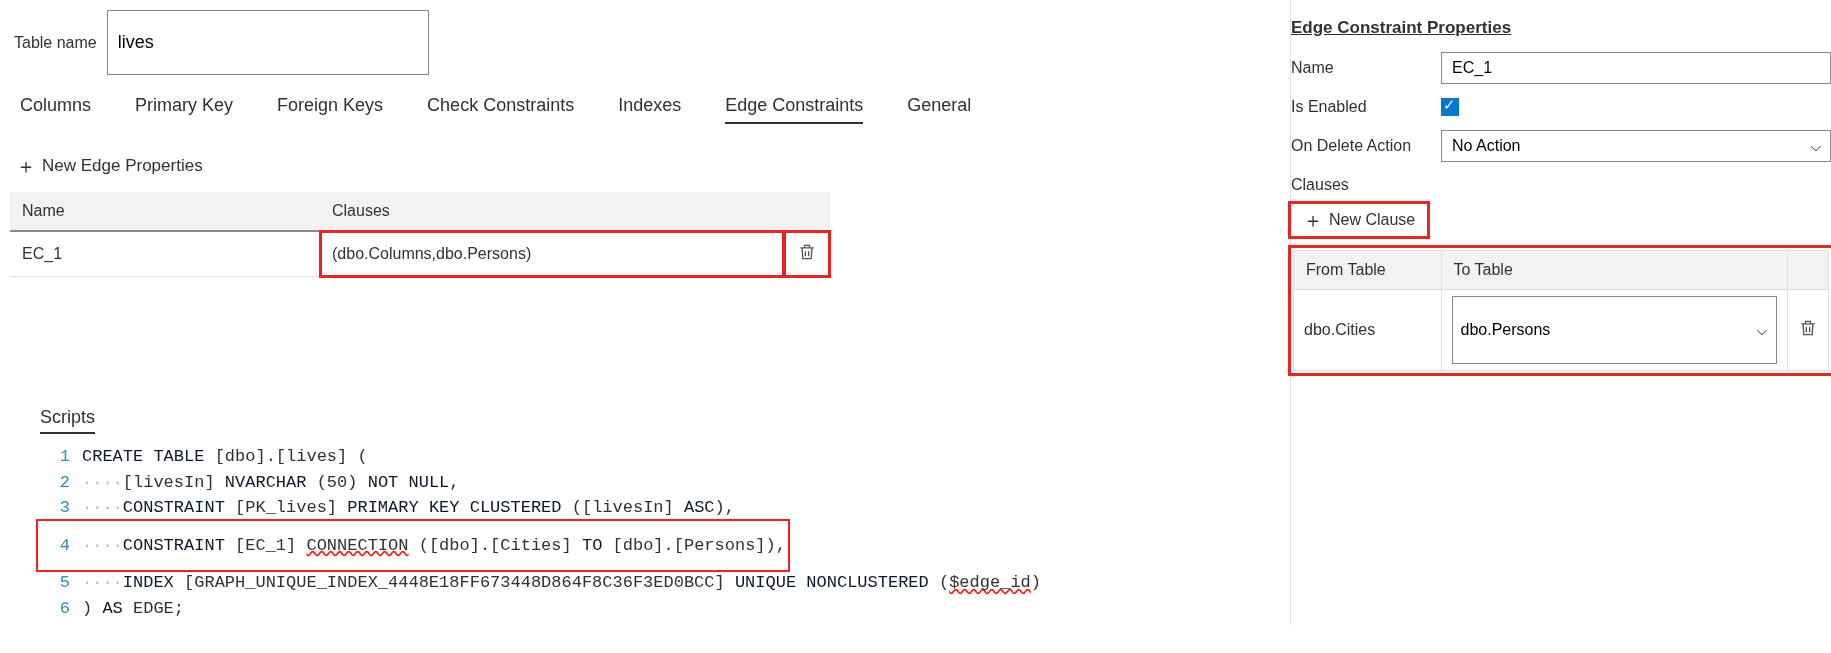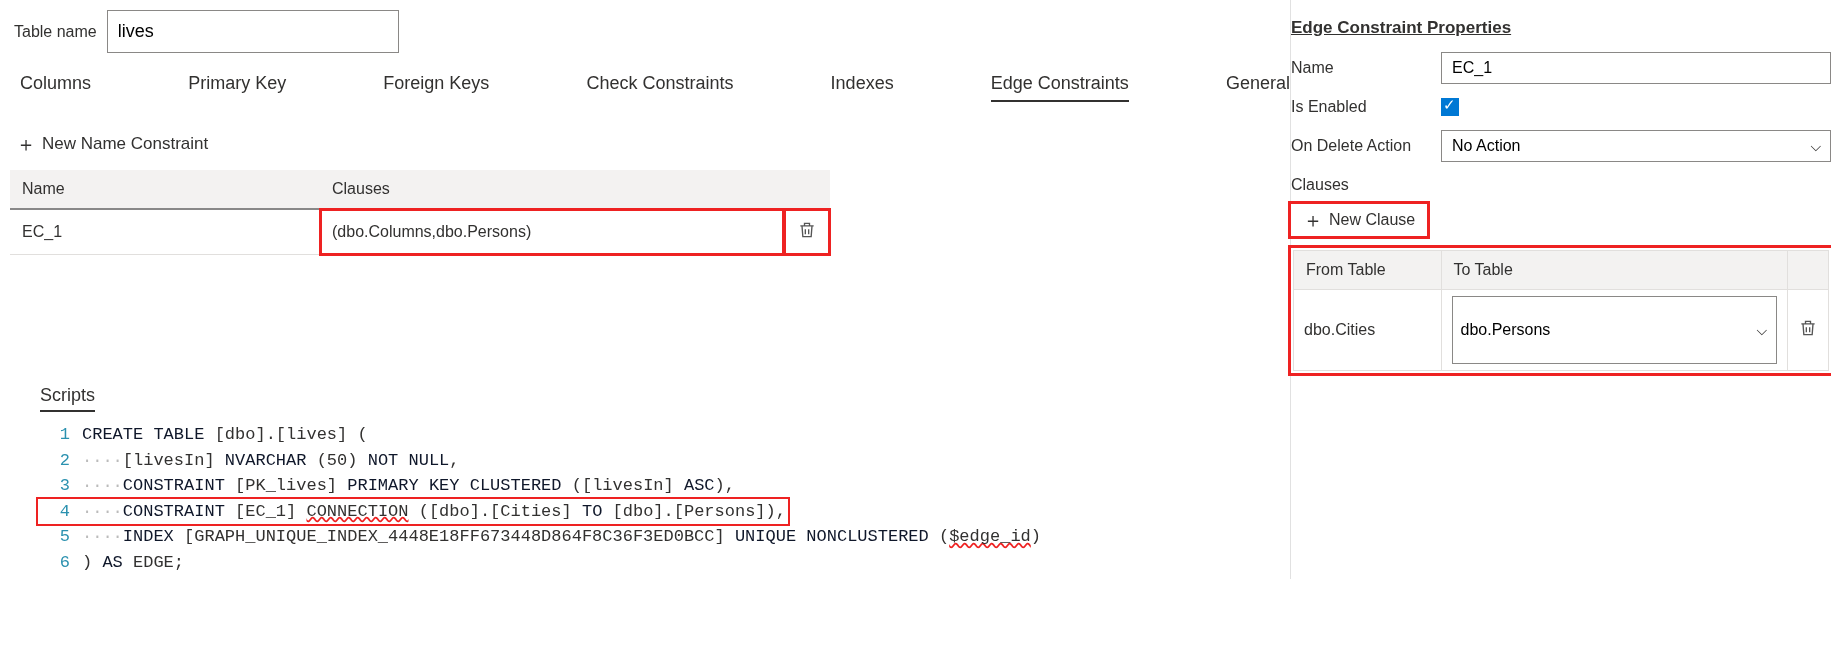--- a/index.html
+++ b/index.html
@@ -2,40 +2,40 @@
 <html><head>
 <meta charset="utf-8">
 <style>
 * { box-sizing: border-box; margin: 0; padding: 0; }
 body { font-family: "Segoe UI", Arial, sans-serif; font-size: 16px; color: #323130; background: #fff; width: 1831px; }
 .main-layout { display: flex; }
 .left-panel { flex: 1; padding: 10px 0 0 10px; border-right: 1px solid #e1e1e1; }
 .right-panel { width: 540px; padding: 18px 0 0 0; }
 .table-name-row { display: flex; align-items: center; margin-bottom: 20px; }
 .table-name-label { margin-right: 10px; padding-left: 4px; }
-.table-name-input { border: 1px solid #8a8886; padding: 10px 10px; font-size: 18px; width: 292px; font-family: inherit; }
-.tabs { display: flex; gap: 32px; margin-bottom: 28px; padding-left: 10px; justify-content: space-between; }
+.table-name-input { border: 1px solid #8a8886; padding: 21px 10px; font-size: 18px; width: 322px; font-family: inherit; }
+.tabs { display: flex; gap: 44px; margin-bottom: 28px; padding-left: 10px; }
 .tab { font-size: 18px; padding-bottom: 6px; cursor: pointer; }
 .tab.active { border-bottom: 2px solid #323130; font-weight: 500; }
 .add-btn { display: inline-flex; align-items: center; gap: 6px; font-size: 17px; cursor: pointer; padding: 4px 2px; margin-bottom: 12px; margin-left: 4px; }
 .plus { font-size: 20px; line-height: 1; font-weight: 300; }
 .constraint-table { width: 820px; border-collapse: collapse; }
 .constraint-table th { text-align: left; font-weight: 400; padding: 10px 12px; background: #f3f2f1; border-bottom: 1px solid #d2d0ce; font-size: 16px; }
 .constraint-table td { padding: 10px 12px; border-bottom: 1px solid #e1dfdd; }
 .constraint-table tr.selected td { border-top: 2px solid #888; }
 .red-frame { outline: 3px solid #e22; outline-offset: -2px; }
 .trash { width: 20px; height: 20px; display: inline-block; }
 .scripts-section { margin-top: 120px; padding: 10px 0 0 30px; }
 .scripts-label { font-size: 18px; border-bottom: 2px solid #323130; display: inline-block; padding-bottom: 4px; margin-bottom: 6px; }
 .code { font-family: Consolas, "Courier New", monospace; font-size: 17px; line-height: 1.5; white-space: pre; padding: 4px 0; }
 .ln { display: inline-block; width: 30px; text-align: right; color: #2b91af; margin-right: 12px; user-select: none; }
 .kw { color: #0f172a; }
 .ws { color: #bbb; }
 .sqg { text-decoration: underline wavy #e22; text-decoration-skip-ink: none; }
-.script-red-frame { display: inline-block; outline: 2px solid #e22; padding: 0 2px; margin-left: -2px; }
+.script-red-frame { display: inline-block; outline: 2px solid #e22; padding: 12px 2px; margin-left: -2px; }
 .prop-title { font-weight: 600; font-size: 17px; padding: 0 0 14px 0; text-decoration: underline; }
 .prop-row { display: flex; align-items: center; margin-bottom: 14px; }
 .prop-label { width: 150px; font-size: 16px; }
 .prop-input { border: 1px solid #8a8886; padding: 6px 10px; font-size: 16px; flex: 1; font-family: inherit; }
 .prop-select { border: 1px solid #8a8886; padding: 6px 10px; font-size: 16px; flex: 1; background: #fff; appearance: none; position: relative; }
 .select-wrap { position: relative; flex: 1; display: flex; }
 .select-wrap::after { content: "⌵"; position: absolute; right: 10px; top: 50%; transform: translateY(-50%); pointer-events: none; font-size: 14px; }
 .checkbox { width: 18px; height: 18px; background: #0078d4; border: none; position: relative; }
 .checkbox::after { content: "✓"; color: #fff; position: absolute; top: -2px; left: 2px; font-size: 15px; }
 .clauses-label { margin: 6px 0 10px 0; }
@@ -60,21 +60,21 @@
       <div class="tab">Columns</div>
       <div class="tab">Primary Key</div>
       <div class="tab">Foreign Keys</div>
       <div class="tab">Check Constraints</div>
       <div class="tab">Indexes</div>
       <div class="tab active">Edge Constraints</div>
       <div class="tab">General</div>
     </div>
     <div class="add-btn">
       <span class="plus">＋</span>
-      <span>New Name Constraint</span>
+      <span>New Edge Properties</span>
     </div>
     <table class="constraint-table">
       <thead>
         <tr>
           <th style="width:310px">Name</th>
           <th>Clauses</th>
           <th style="width:46px"></th>
         </tr>
       </thead>
       <tbody>

